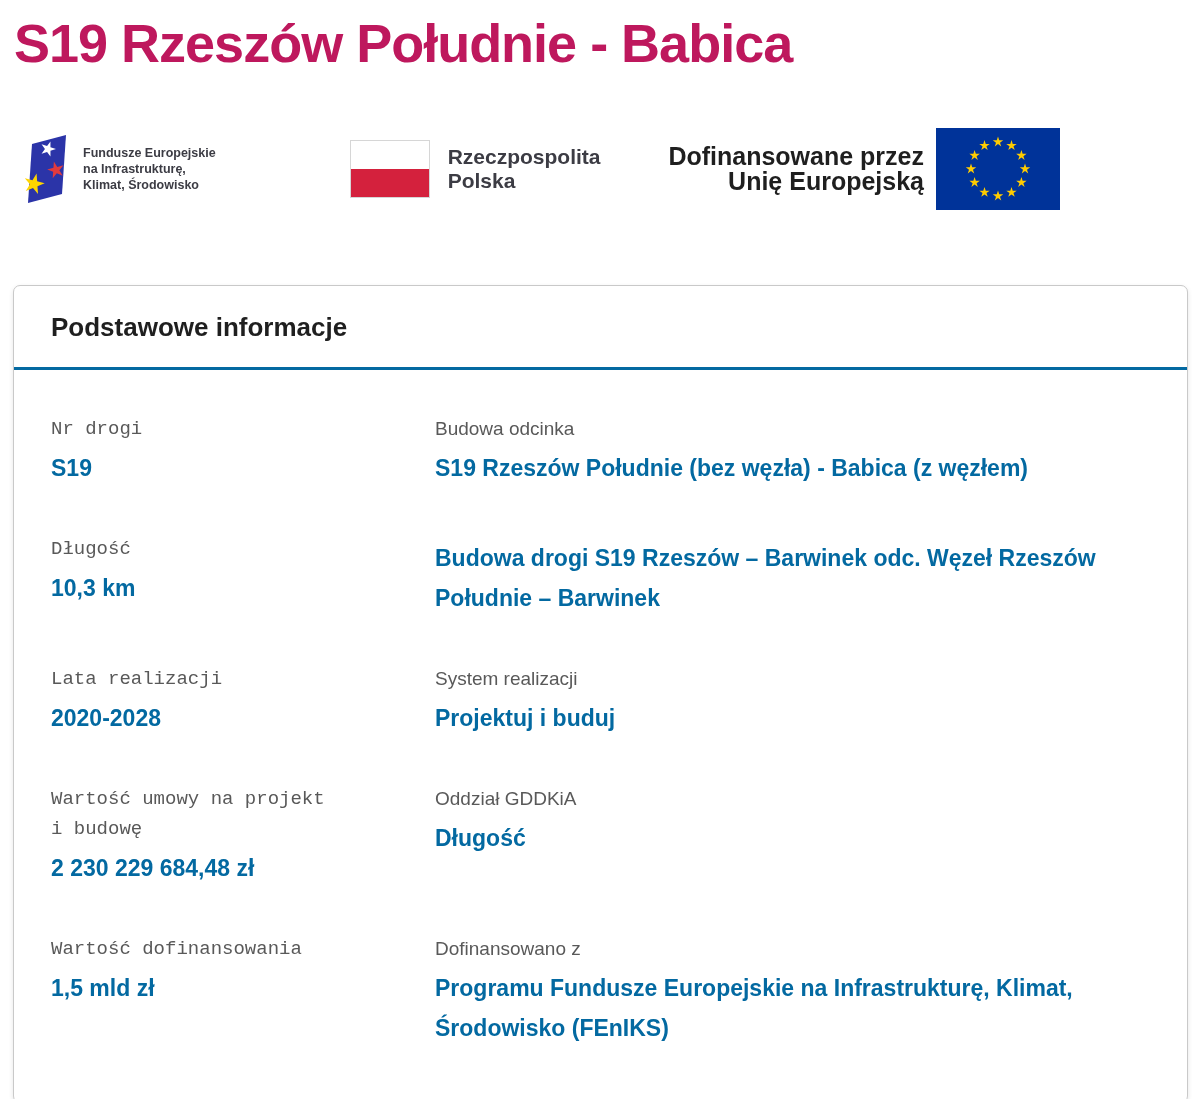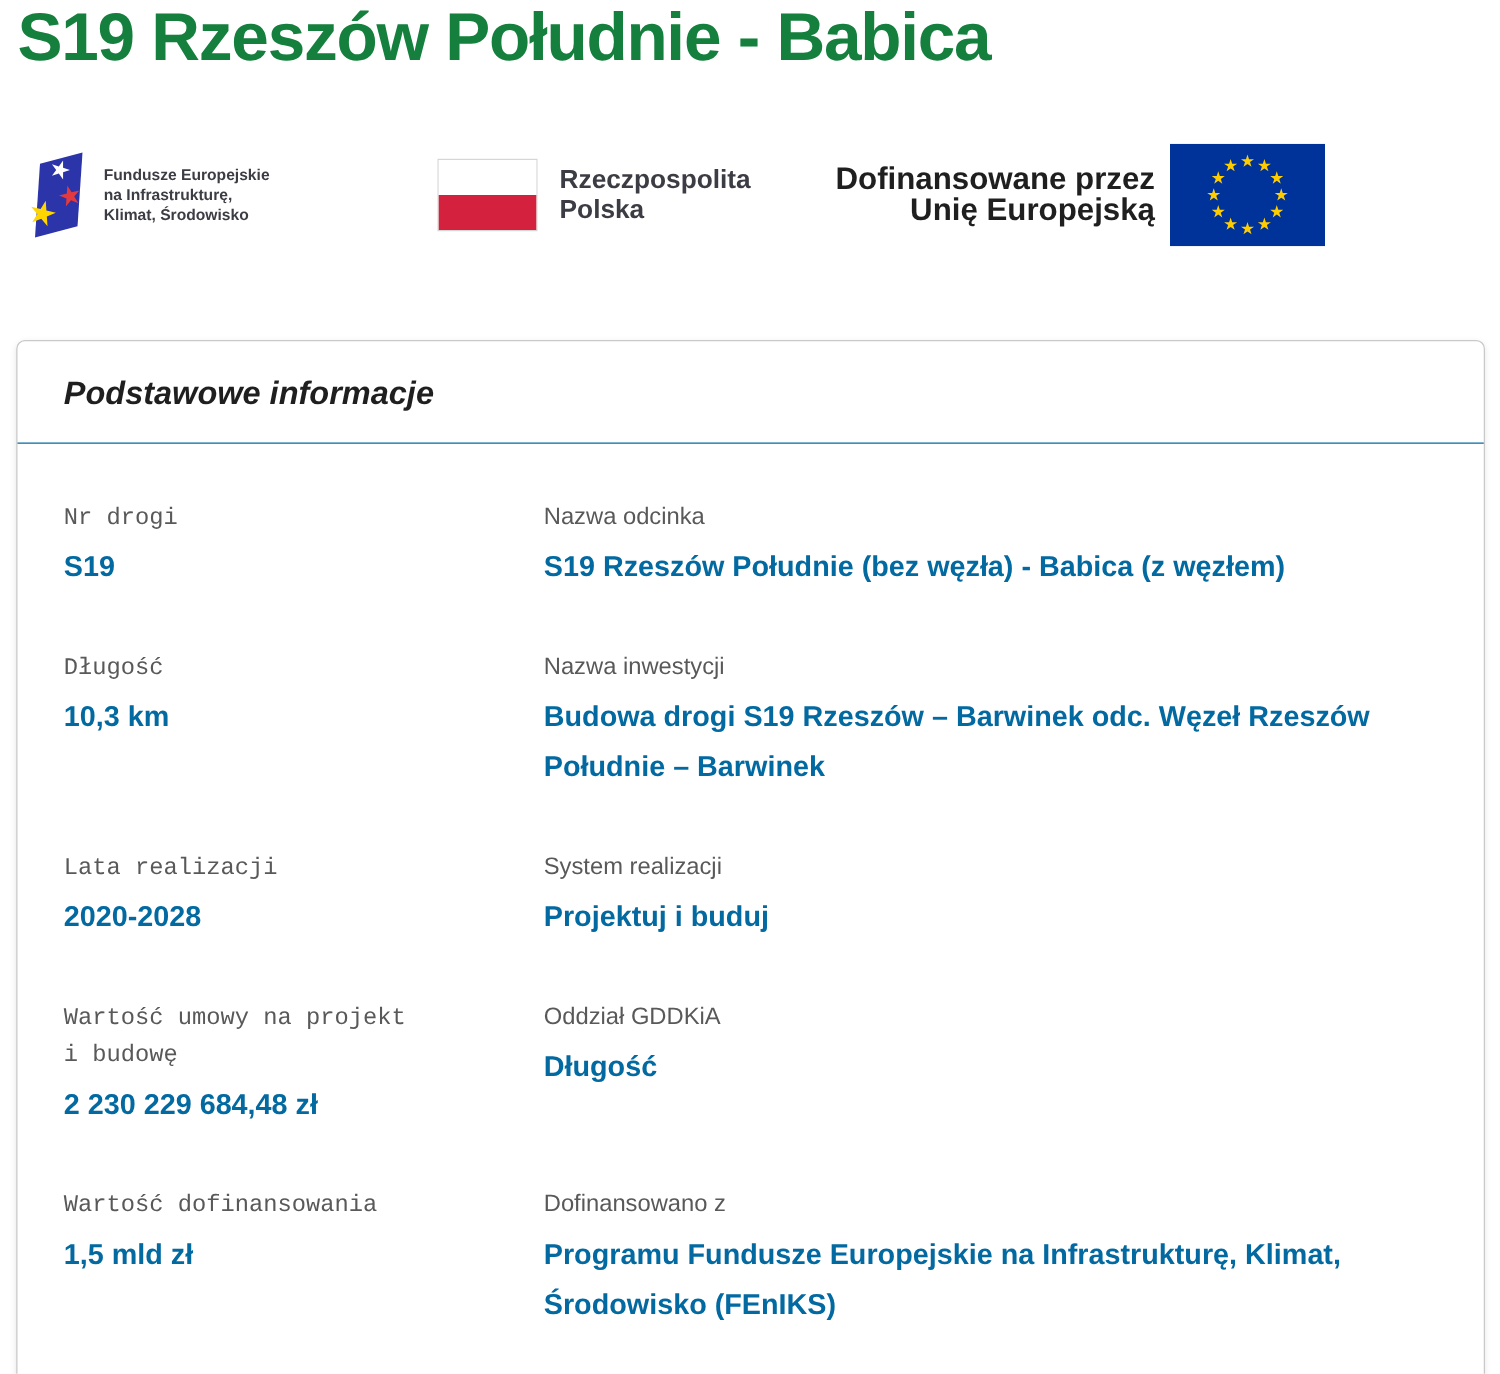--- a/index.html
+++ b/index.html
@@ -9,26 +9,26 @@
     font-family: "Liberation Sans", "DejaVu Sans", sans-serif;
     color: #1f1f1f;
     overflow: hidden;
     position: relative;
   }
   .page { width: 1200px; height: 1099px; }
 
   
   h1.page-title {
     margin: 0 0 0 14px;
-    padding-top: 0px;
+    padding-top: 13px;
     font-size: 54px;
     line-height: 60px;
     font-weight: 700;
     letter-spacing: -1px;
-    color: #15803d;
+    color: #be185d;
   }
 
   
   .logos-bar {
     display: flex;
     align-items: center;
     margin-top: 48px;
     height: 96px;
     padding-left: 25px;
     padding-right: 140px;
@@ -74,22 +74,21 @@
     margin: 68px 12px 0 13px;
     width: 1175px;
     min-height: 818px;
     background: #ffffff;
     border: 1px solid #c9c9c9;
     border-radius: 7px;
     box-shadow: 0 2px 5px rgba(0,0,0,0.10);
   }
   .card-header {
     padding: 26px 36px 24px 37px;
-    border-bottom: 1px solid #0369a1;
-    font-style: italic;
+    border-bottom: 3px solid #0369a1;
   }
   .card-title {
     font-size: 26px;
     font-weight: 700;
     color: #1f1f1f;
   }
   .card-body {
     display: grid;
     grid-template-columns: 384px 1fr;
     row-gap: 46px;
@@ -179,30 +178,29 @@
     <div class="card-header">
       <div class="card-title">Podstawowe informacje</div>
     </div>
     <div class="card-body">
 
       <div class="field col-left">
         <div class="field-label">Nr drogi</div>
         <div class="field-value">S19</div>
       </div>
       <div class="field col-right">
-        <div class="field-label">Nazwa odcinka</div>
+        <div class="field-label">Budowa odcinka</div>
         <div class="field-value">S19 Rzeszów Południe (bez węzła) - Babica (z węzłem)</div>
       </div>
 
       <div class="field col-left">
         <div class="field-label">Długość</div>
         <div class="field-value">10,3 km</div>
       </div>
       <div class="field col-right">
-        <div class="field-label">Nazwa inwestycji</div>
         <div class="field-value">Budowa drogi S19 Rzeszów – Barwinek odc. Węzeł Rzeszów Południe – Barwinek</div>
       </div>
 
       <div class="field col-left">
         <div class="field-label">Lata realizacji</div>
         <div class="field-value">2020-2028</div>
       </div>
       <div class="field col-right">
         <div class="field-label">System realizacji</div>
         <div class="field-value">Projektuj i buduj</div>

